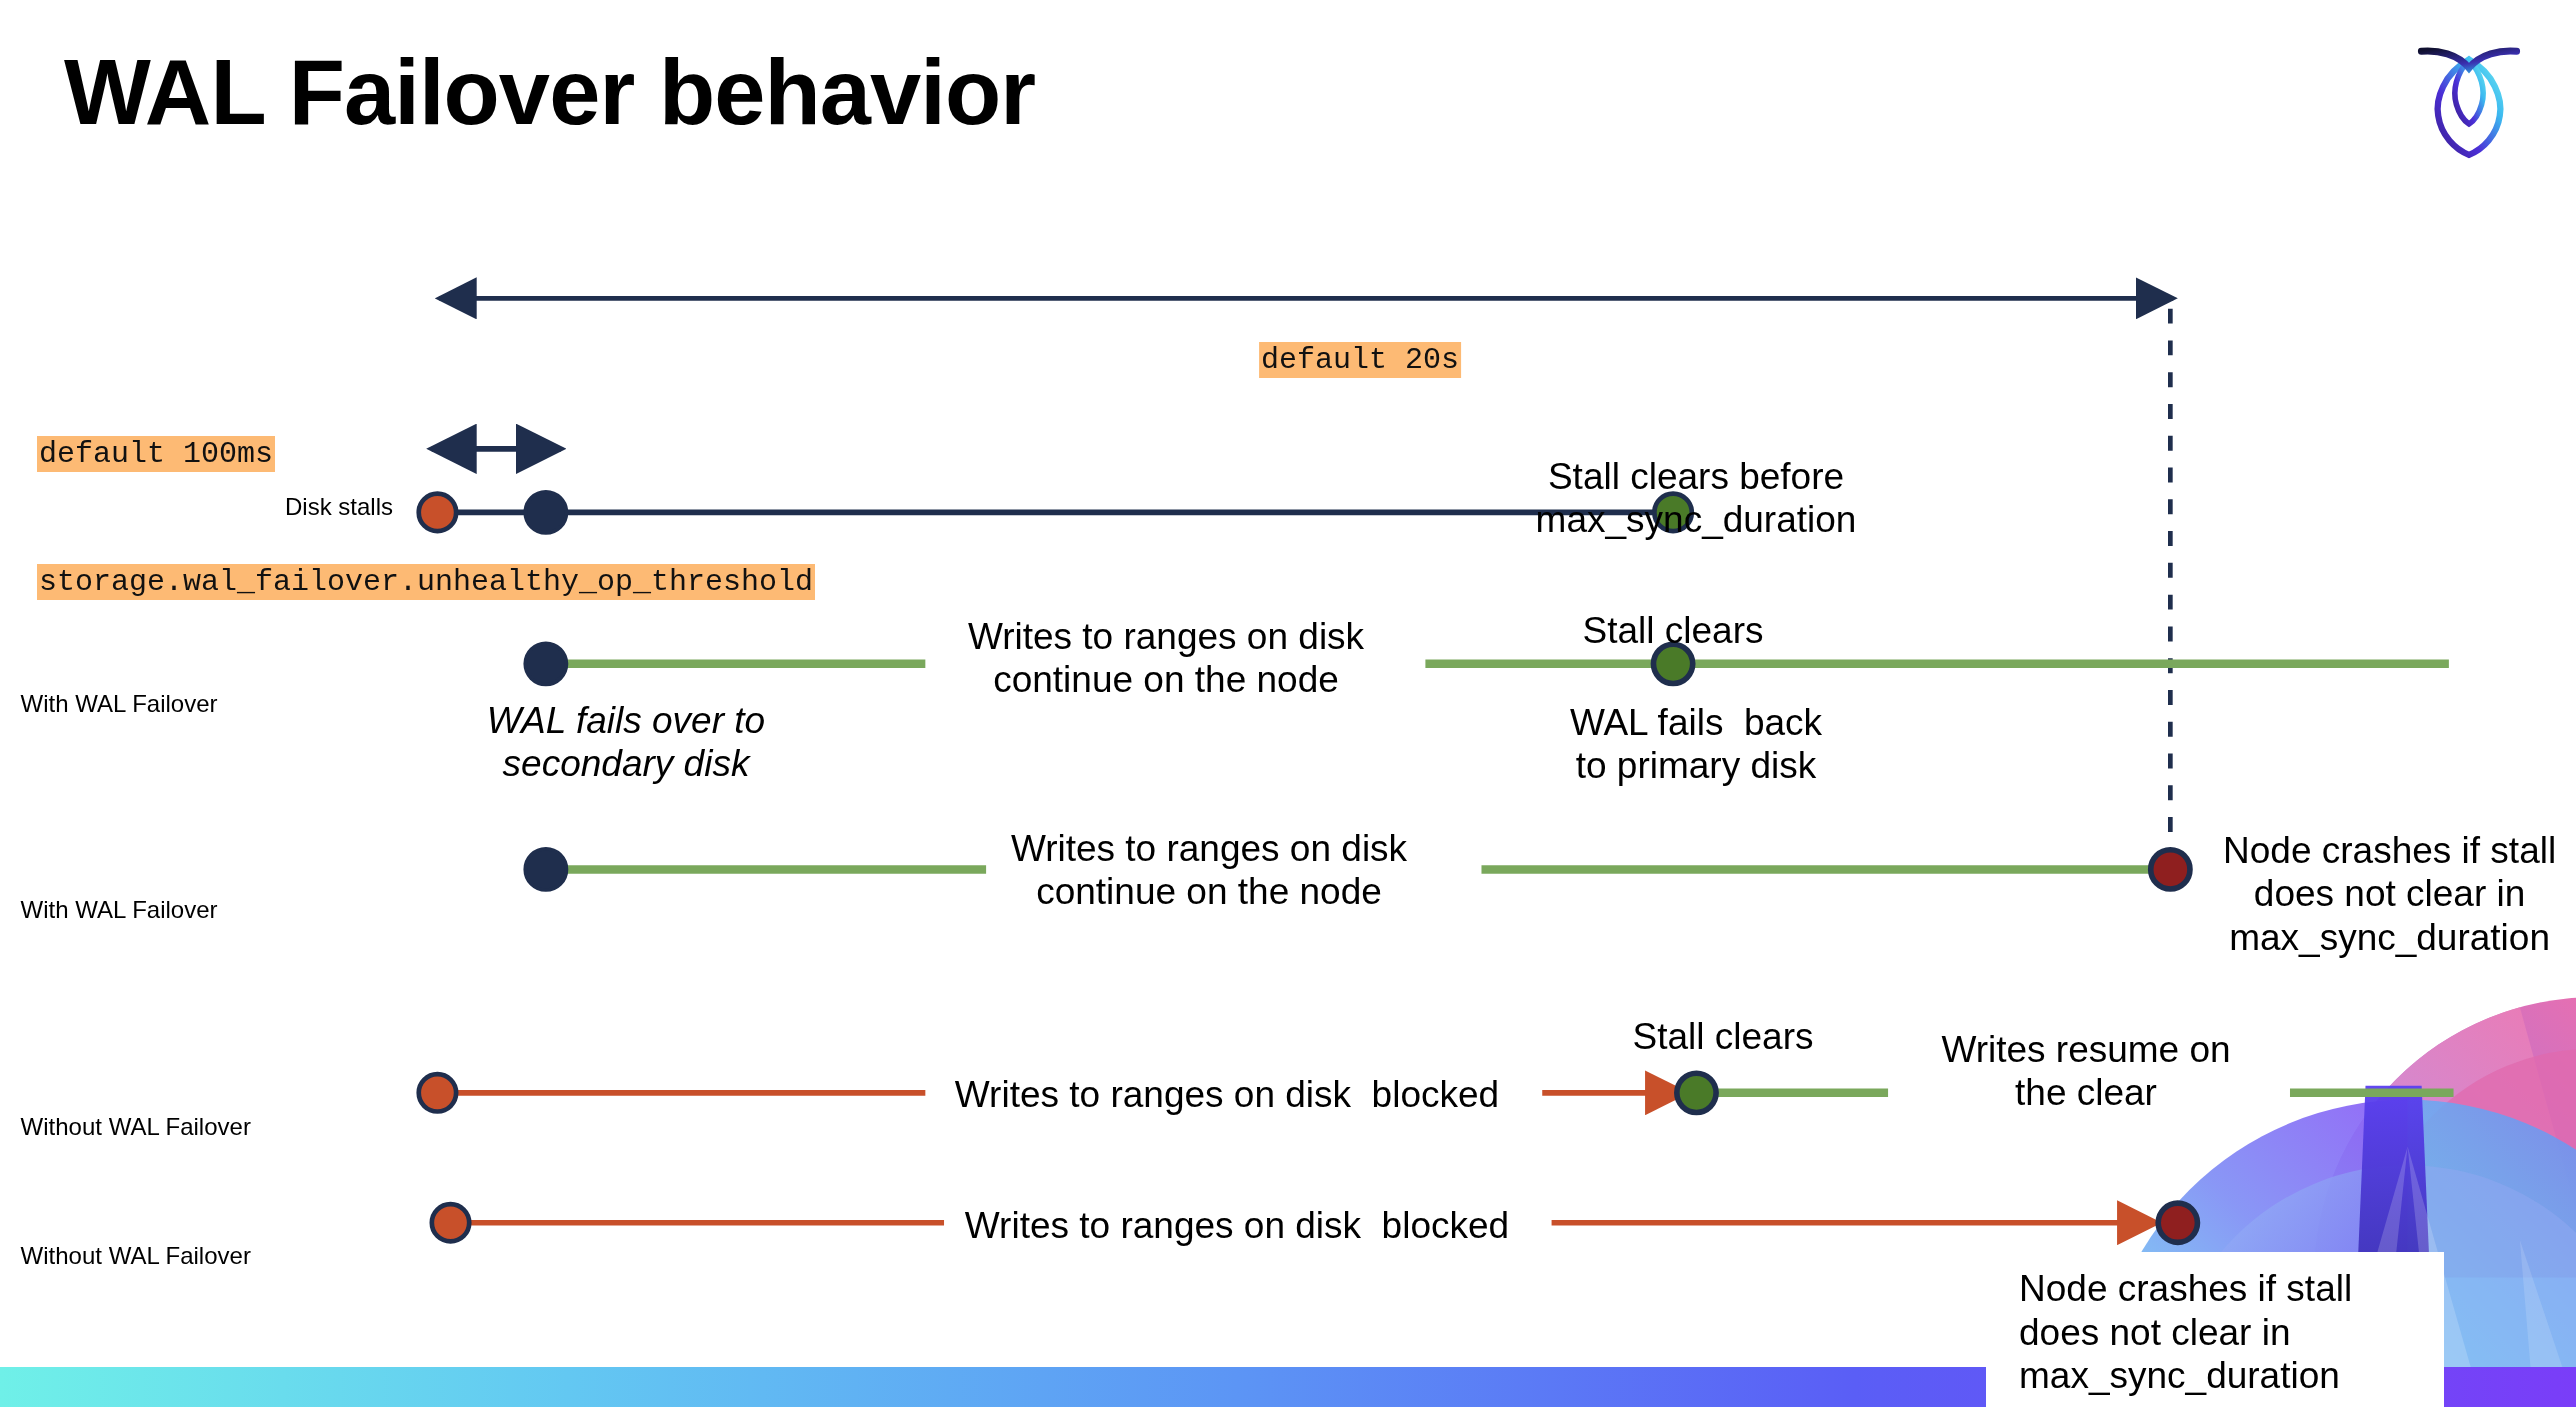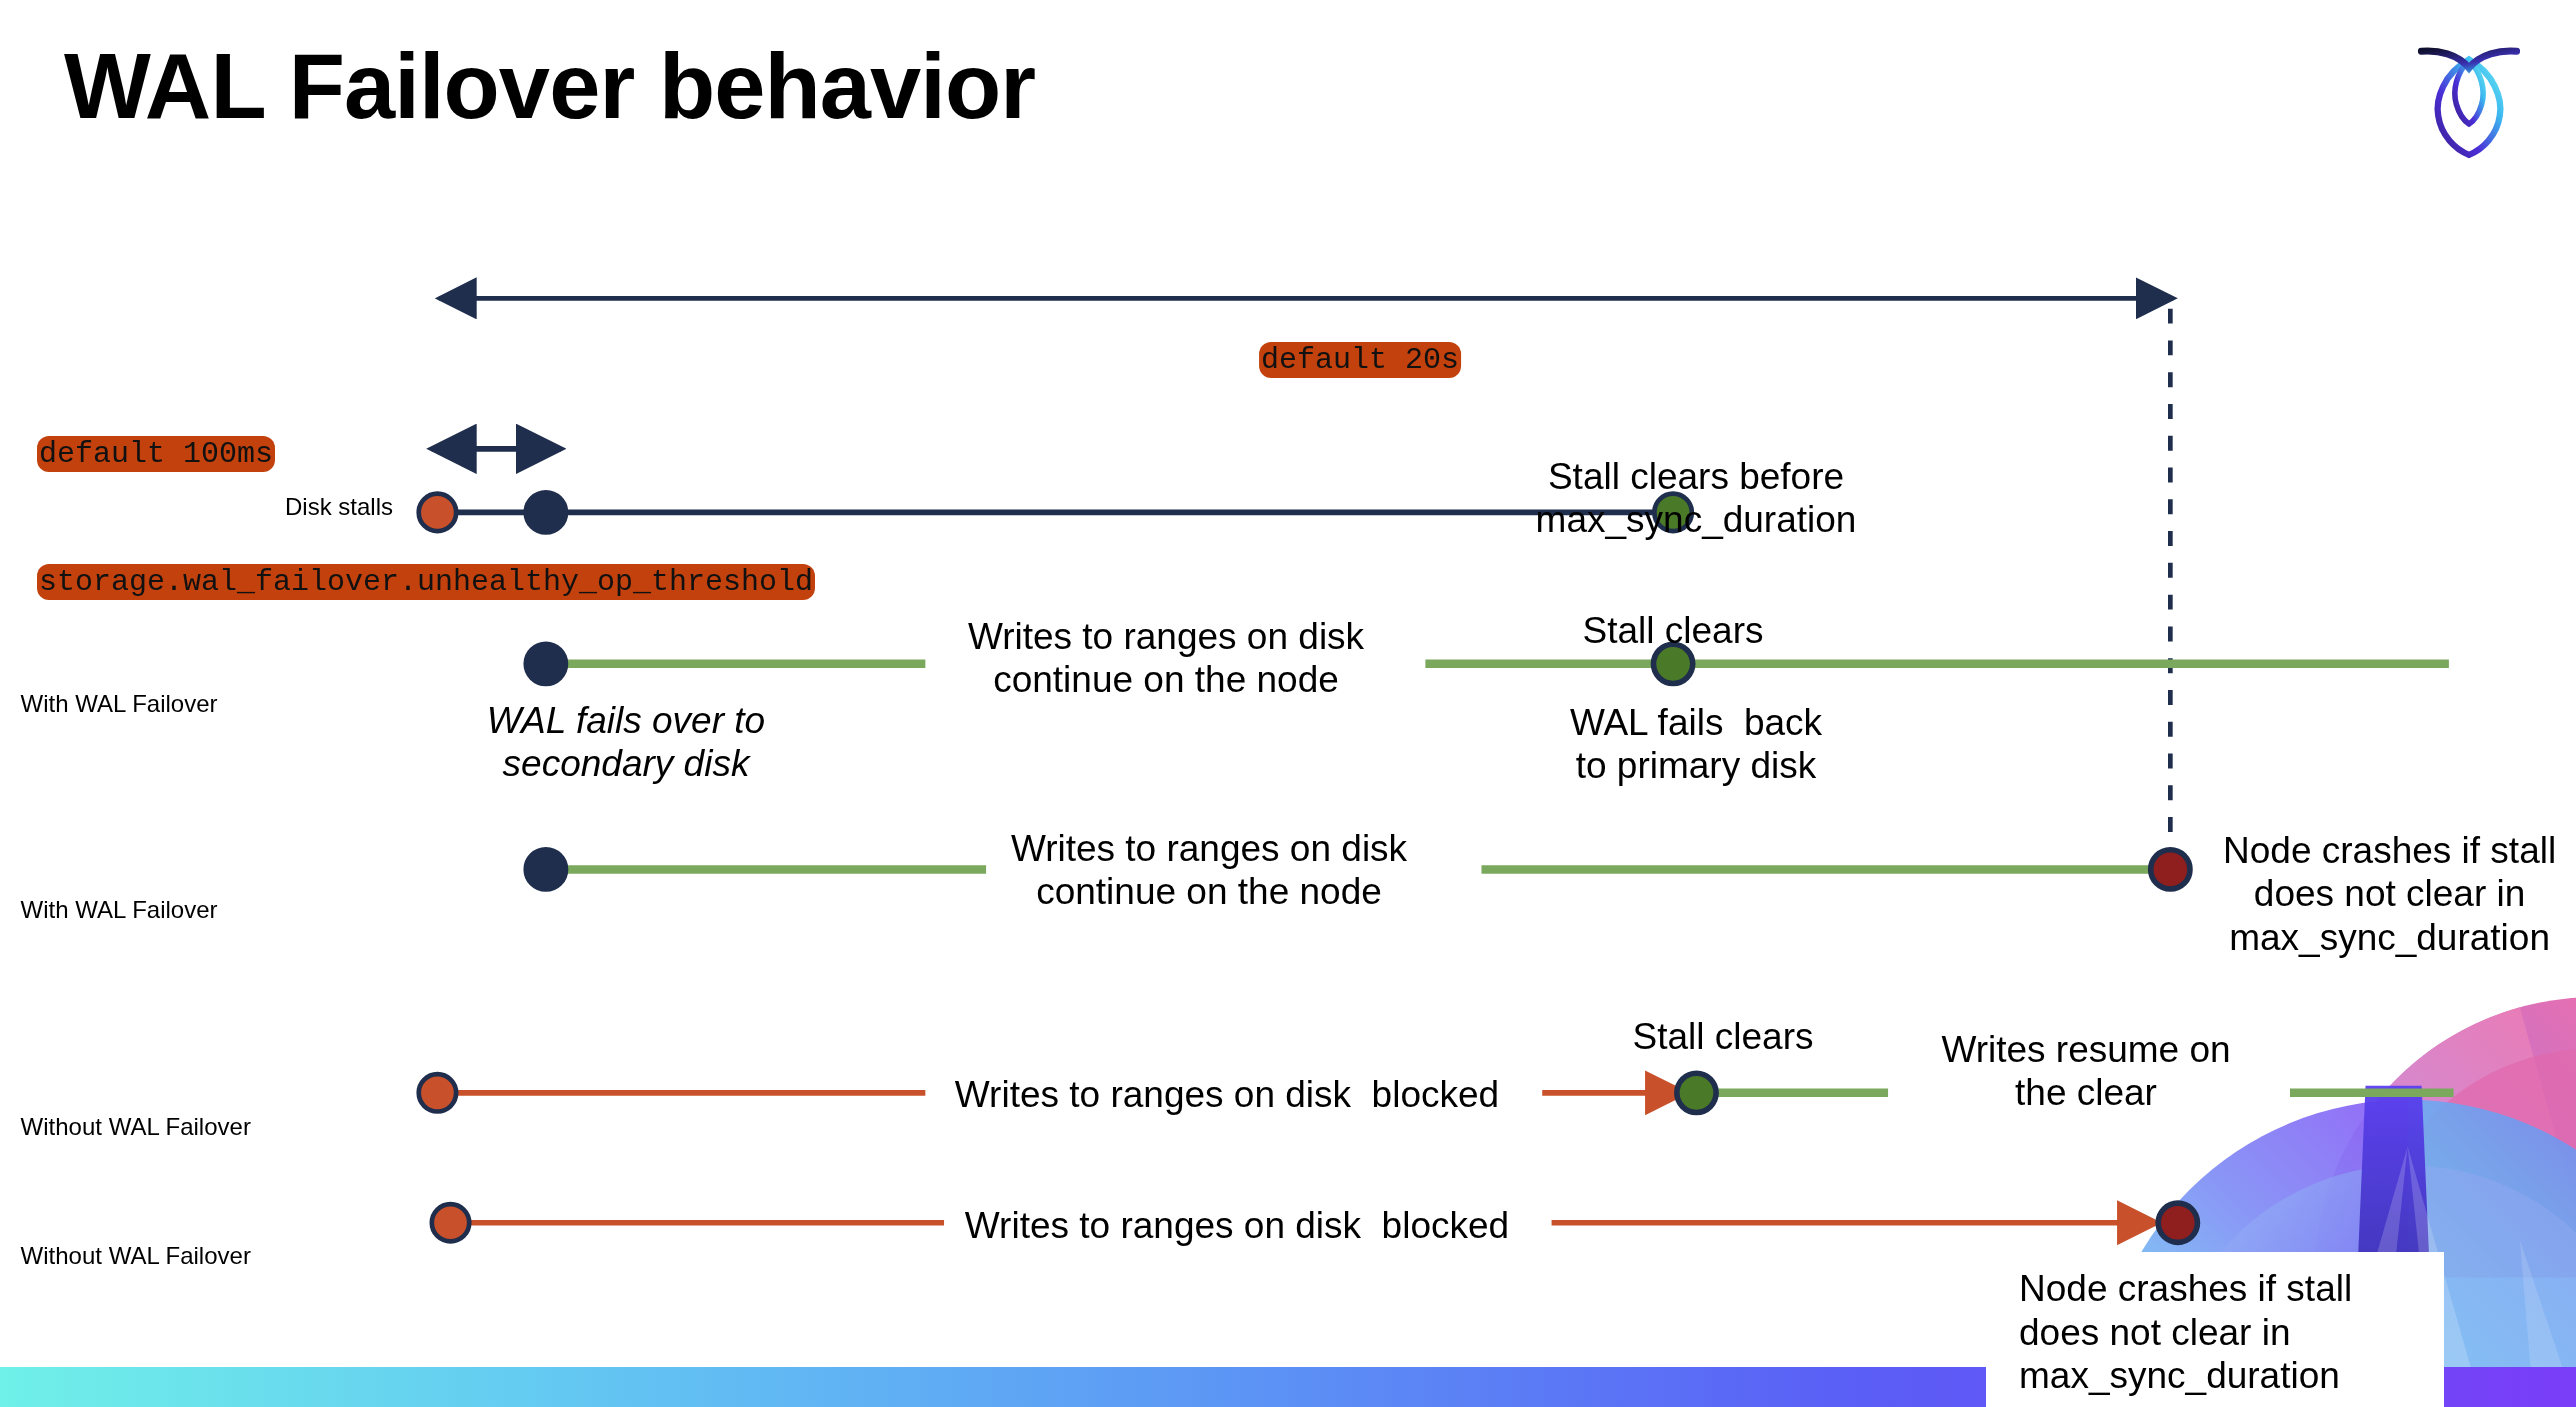--- a/index.html
+++ b/index.html
@@ -11,21 +11,21 @@
     position:relative;
     width:2576px;
     height:1408px;
     background:#ffffff;
     overflow:hidden;
   }
 
   
   #title{
     position:absolute;
-    left:64px; top:36px;
+    left:64px; top:42px;
     font-size:92px;
     font-weight:bold;
     letter-spacing:-0.9px;
     line-height:1.1;
     white-space:nowrap;
   }
 
   
   #logo{
     position:absolute;
@@ -50,21 +50,21 @@
 
   
   .code{
     position:absolute;
     font-family:"Liberation Mono","DejaVu Sans Mono",monospace;
     font-size:30px;
     line-height:1.42;
     color:#111;
     white-space:pre;
   }
-  .code span{ background:#c2410c; padding:0.9px 1.9px;border-radius:12px; }
+  .code span{ background:#fdba74; padding:0.9px 1.9px; }
   .code.c{ transform:translateX(-50%); text-align:center; }
 
   
   #vector{ position:absolute; left:0; top:0; width:2576px; height:1408px; }
 
   
   #fan{
     position:absolute;
     right:0; bottom:0;
     width:580px; height:523px;

